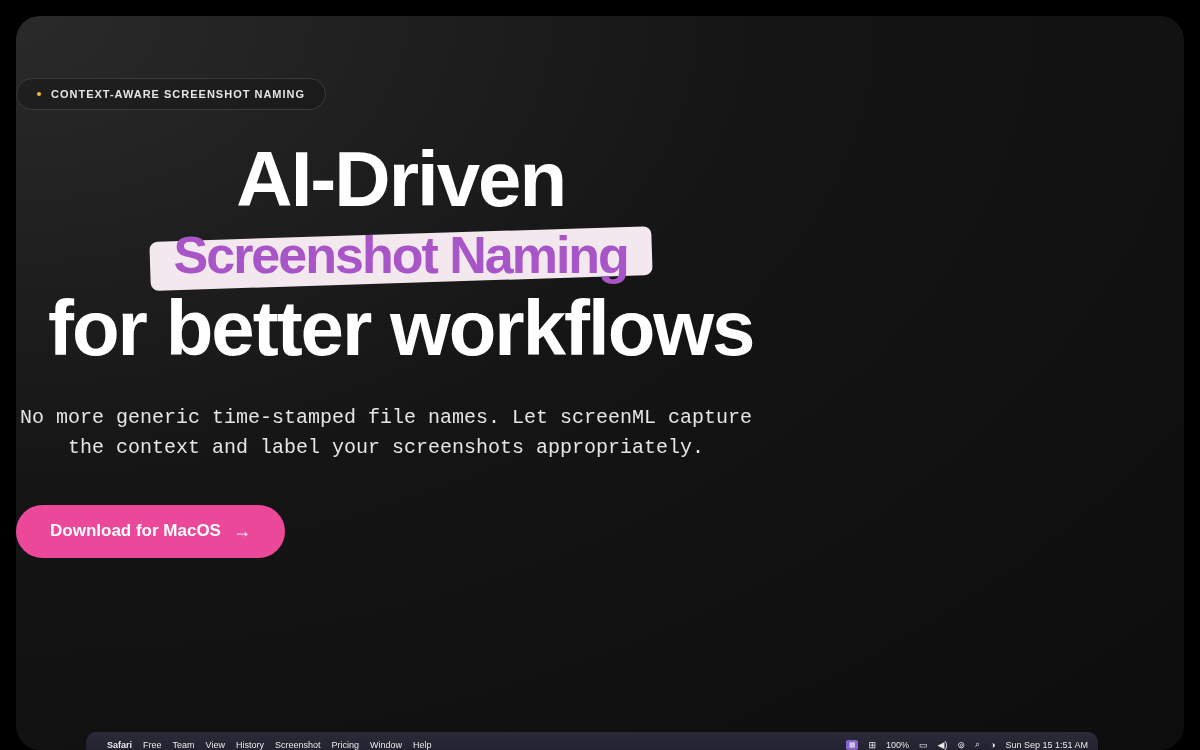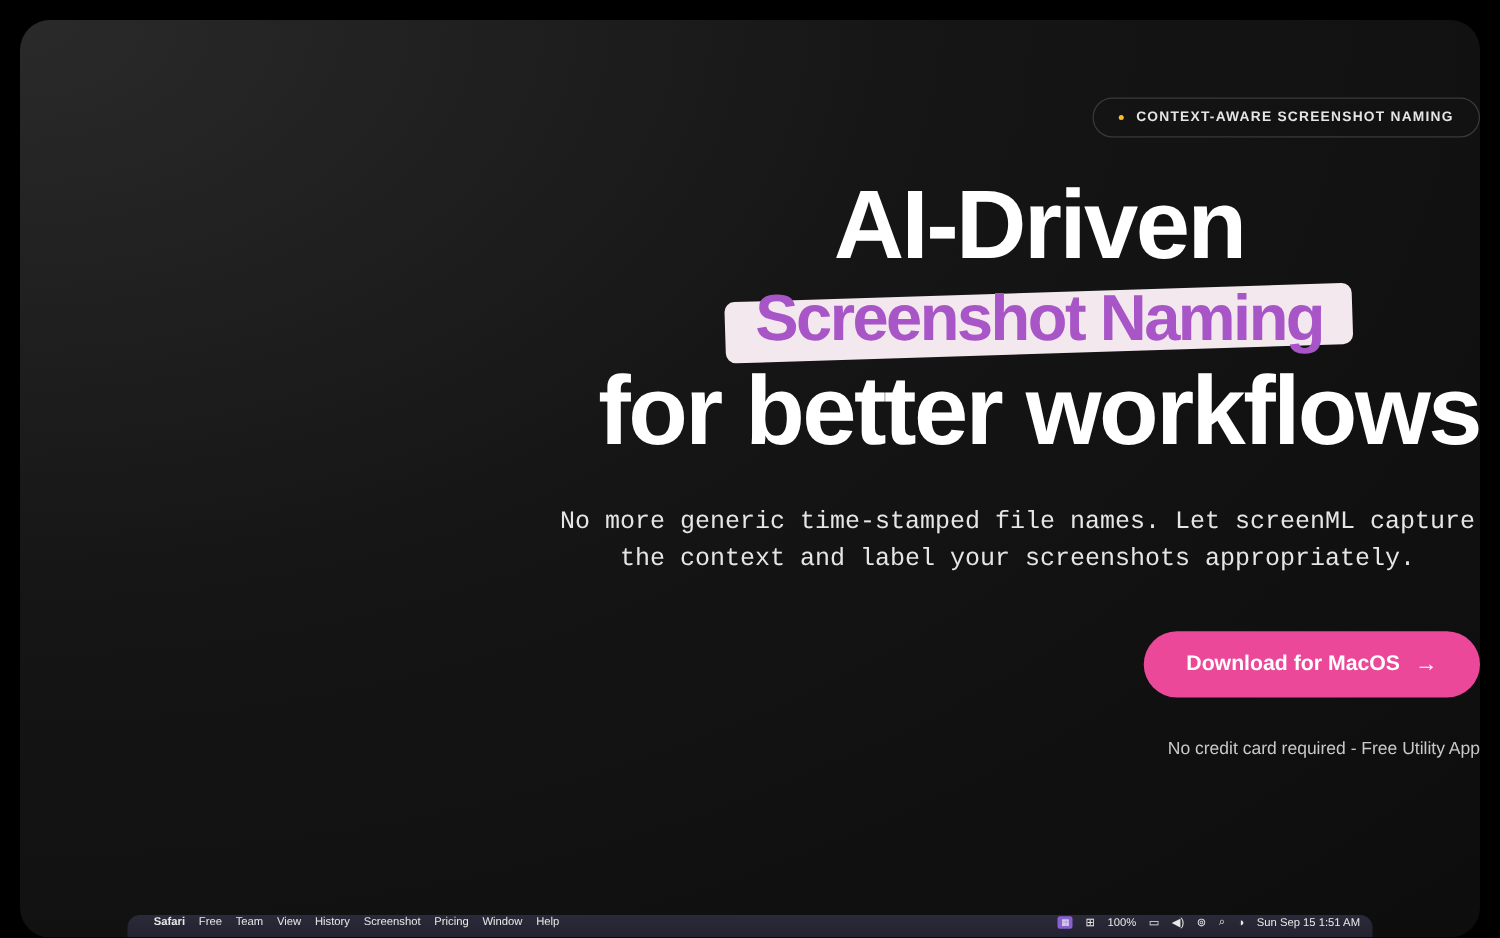--- a/index.html
+++ b/index.html
@@ -59,23 +59,22 @@
       border-radius: 999px;
       font-size: 15px;
       font-weight: 600;
       cursor: pointer;
       border: none;
     }
 
     .hero {
       display: flex;
       flex-direction: column;
-      align-items: flex-end;
+      align-items: flex-start;
       padding-top: 62px;
-      padding-left: 12px;
     }
 
     .pill {
       display: inline-flex;
       align-items: center;
       gap: 10px;
       padding: 9px 20px;
       border: 1px solid #3a3a3a;
       border-radius: 999px;
       background: rgba(20,20,20,0.4);
@@ -92,20 +91,21 @@
       color: #e5e5e5;
       font-size: 11px;
       font-weight: 700;
       letter-spacing: 1px;
     }
 
     .headline {
       text-align: center;
       margin-top: 30px;
       position: relative;
+      margin-left: 32px;
     }
 
     .headline-line1 {
       color: #ffffff;
       font-size: 78px;
       font-weight: 800;
       line-height: 1;
       letter-spacing: -2px;
     }
 
@@ -178,28 +178,28 @@
 
     .disclaimer {
       color: #c9c9c9;
       font-size: 14px;
       margin-top: 32px;
       font-weight: 400;
     }
 
     .macos-bar {
       position: absolute;
-      left: 86px;
+      left: 70px;
       right: 86px;
       bottom: 0;
       height: 18px;
       background: linear-gradient(180deg, #2b2a3a 0%, #232230 100%);
       border-radius: 10px 10px 0 0;
       display: flex;
-      align-items: flex-start;
+      align-items: flex-end;
       justify-content: space-between;
       padding: 0 10px;
       color: #e8e8e8;
       font-size: 9px;
     }
 
     .menubar-left {
       display: flex;
       align-items: center;
       gap: 11px;
@@ -254,21 +254,20 @@
       <div class="headline-line3">for better workflows</div>
     </div>
 
     <div class="subtitle">No more generic time-stamped file names. Let screenML capture the context and label your screenshots appropriately.</div>
 
     <button class="download-button">
       <span>Download for MacOS</span>
       <span class="arrow-icon">→</span>
     </button>
 
-    <div class="disclaimer">No credit card required - Free Utility App</div>
   </div>
 
   <div class="macos-bar">
     <div class="menubar-left">
       <span class="apple-icon"></span>
       <span class="app">Safari</span>
       <span>Free</span>
       <span>Team</span>
       <span>View</span>
       <span>History</span>

